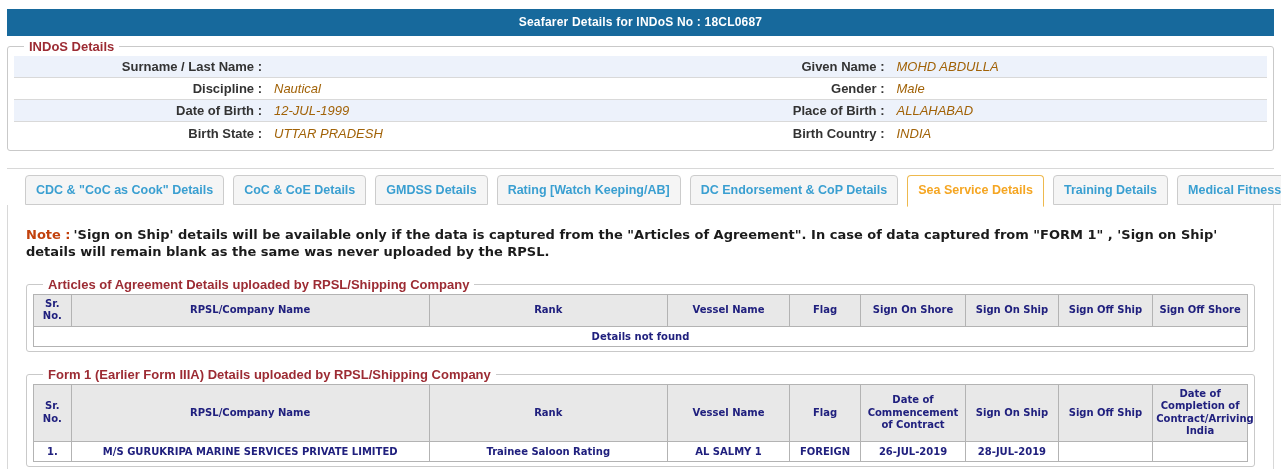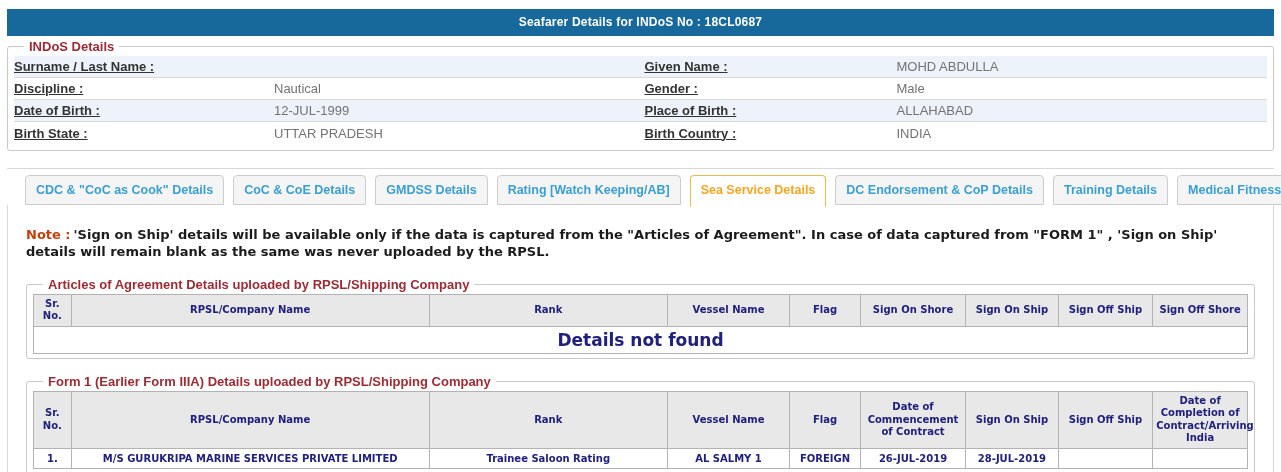--- a/index.html
+++ b/index.html
@@ -34,22 +34,22 @@
     display: grid;
     grid-template-columns: 248px 1fr 240px 1fr;
     align-items: center;
     min-height: 22px;
     border-bottom: 1px solid #d9d9d9;
     font-size: 13px;
   }
   .detail-row:nth-child(odd) { background: #edf2fb; }
   .detail-row:nth-child(even) { background: #ffffff; }
   .detail-row:last-child { border-bottom: none; }
-  .detail-row .lbl { font-weight: bold; color: #333; text-align: left; text-decoration: underline; }
-  .detail-row .val { color: #737373; padding-left: 12px; }
+  .detail-row .lbl { font-weight: bold; color: #333; text-align: right; }
+  .detail-row .val { color: #a16207; padding-left: 12px; font-style: italic; }
 
   
   .tab-section { margin-top: 17px; border-top: 1px solid #d8d8d8; }
   .tabs {
     display: flex; gap: 9px; align-items: flex-end;
     padding: 6px 0 0 18px; white-space: nowrap;
   }
   .tab {
     background: #f5f5f5; border: 1px solid #cccccc;
     border-radius: 4px 4px 0 0;
@@ -86,21 +86,21 @@
     vertical-align: middle; line-height: 1.25;
   }
   table.grid td {
     border: 1px solid #b3b3b3; color: #20207e; font-weight: bold;
     padding: 3px 6px; height: 20px; background: #ffffff;
     overflow: hidden;
   }
   td.c { text-align: center; }
   td.l { text-align: center; }
   td.not-found {
-    color: #e80000; text-align: center; font-size: 17px;
+    color: #e80000; text-align: center; font-size: 10px;
     padding: 3px 0;
   }
 </style>
 </head>
 <body>
 
 <div class="page">
 
   <div class="title-bar">Seafarer Details for INDoS No : 18CL0687</div>
 
@@ -133,22 +133,22 @@
       </div>
     </div>
   </fieldset>
 
   <div class="tab-section">
     <div class="tabs">
       <div class="tab">CDC &amp; "CoC as Cook" Details</div>
       <div class="tab">CoC &amp; CoE Details</div>
       <div class="tab">GMDSS Details</div>
       <div class="tab">Rating [Watch Keeping/AB]</div>
+      <div class="tab">DC Endorsement &amp; CoP Details</div>
       <div class="tab active">Sea Service Details</div>
-      <div class="tab">DC Endorsement &amp; CoP Details</div>
       <div class="tab">Training Details</div>
       <div class="tab">Medical Fitness Certificate</div>
     </div>
 
     <div class="tab-content">
 
       <div class="note">
         <span class="note-prefix">Note :</span><span>'Sign on Ship' details will be available only if the data is captured from the "Articles of Agreement". In case of data captured from "FORM 1" , 'Sign on Ship' details will remain blank as the same was never uploaded by the RPSL.</span>
       </div>
 

